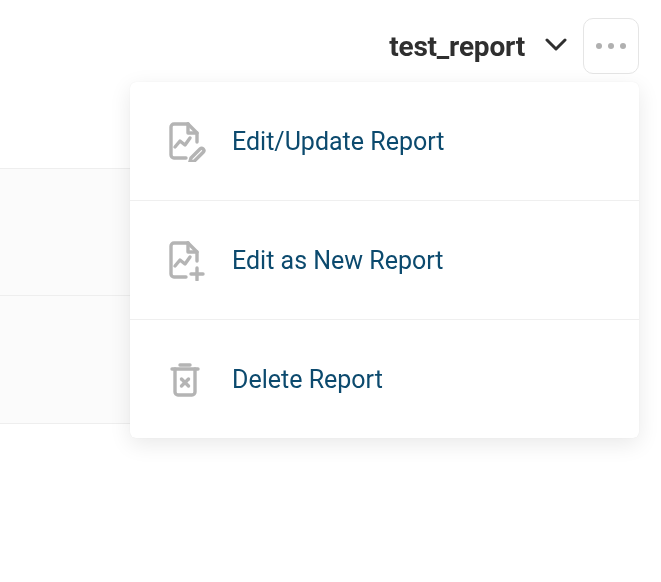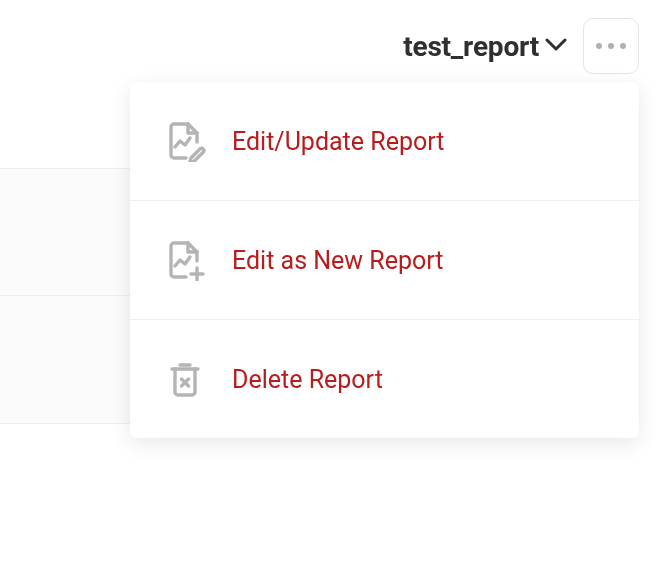--- a/index.html
+++ b/index.html
@@ -22,21 +22,21 @@
       right: 0;
       display: flex;
       justify-content: flex-end;
       align-items: center;
       padding-right: 22px;
       gap: 16px;
     }
     .report-title-group {
       display: flex;
       align-items: center;
-      gap: 6px;
+      gap: 20px;
       cursor: pointer;
     }
     .report-title {
       color: #2f2f2f;
       font-size: 28px;
       font-weight: 700;
       letter-spacing: -0.2px;
     }
     .chevron {
       color: #2f2f2f;
@@ -99,21 +99,21 @@
     .menu-icon {
       color: #b4b4b4;
       flex-shrink: 0;
       display: flex;
       align-items: center;
       justify-content: center;
       width: 42px;
       height: 42px;
     }
     .menu-label {
-      color: #b91c1c;
+      color: #0c4a6e;
       font-size: 25px;
       font-weight: 400;
     }
   </style>
 </head>
 <body>
 
 <div class="background-rows">
   <div class="bg-row"></div>
   <div class="bg-row"></div>

